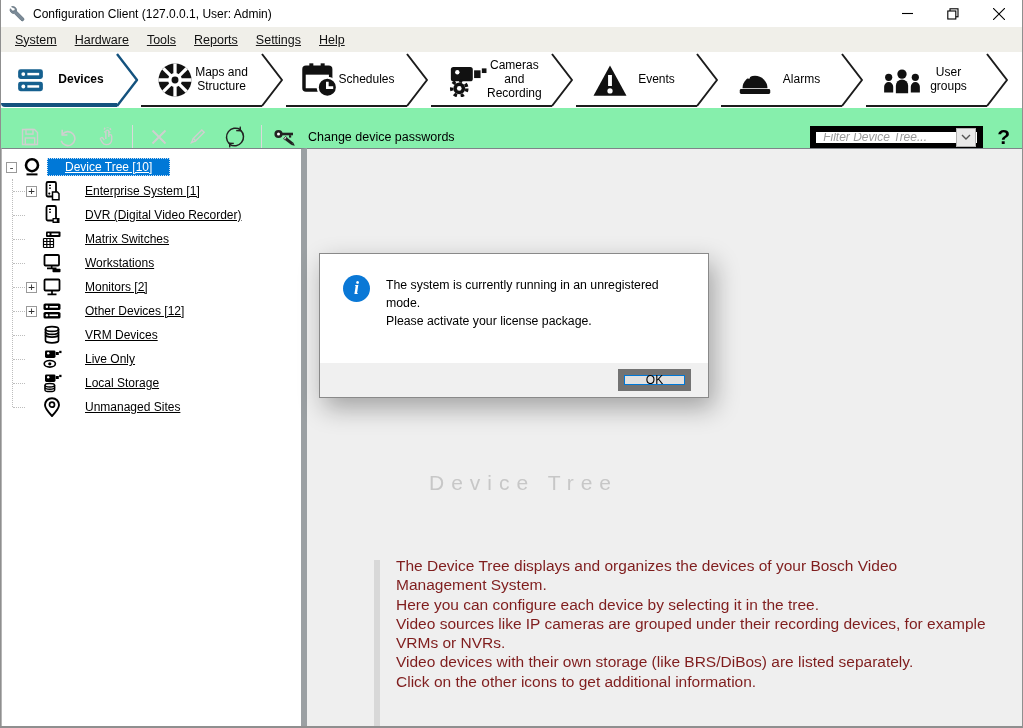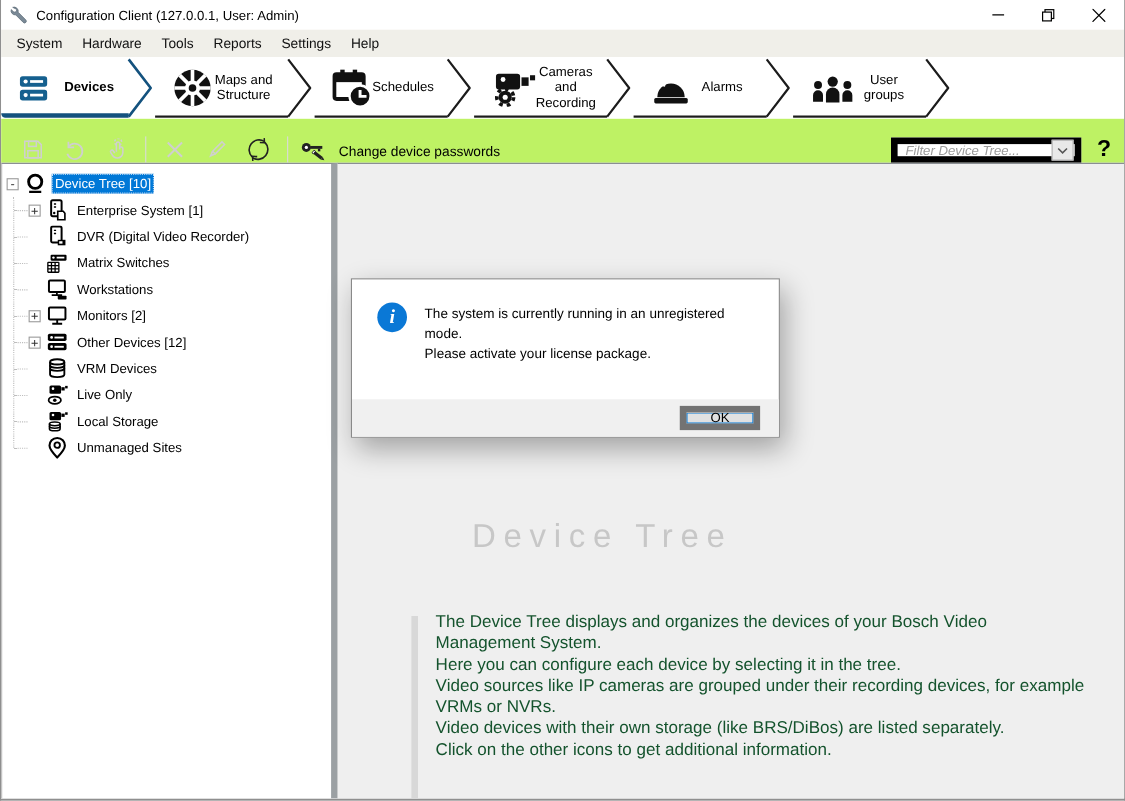--- a/index.html
+++ b/index.html
@@ -9,62 +9,62 @@
     font-family:"Liberation Sans", sans-serif; color:#1a1a1a;
     border-left:1px solid #8f8f8f; border-right:1px solid #8f8f8f; border-bottom:2px solid #8f8f8f;
   }
   
   .titlebar { height:27px; display:flex; align-items:center; background:#fff; }
   .app-icon { width:17px; height:17px; margin:0 7px 0 8px; }
   .title-text { font-size:12px; color:#000; }
   .win-controls { margin-left:auto; display:flex; height:27px; }
   .win-btn { width:46px; height:27px; display:flex; align-items:center; justify-content:center; cursor:default; }
   
-  .menubar { height:25px; background:#f0efe9; display:flex; align-items:center; padding-left:5px; }
+  .menubar { height:25px; background:#f0efe9; display:flex; align-items:center; padding-left:5px;text-decoration:underline; }
   .menu-item { font-size:12.5px; padding:4px 9px; color:#111; }
   
   .tabbar { height:56px; display:flex; background:#fff; }
   .tab { position:relative; height:56px; display:flex; align-items:center; padding-left:16px; padding-right:30px; color:#1c1c1c; }
   .tab-dev { width:140px; }
   .tab-std { width:145px; }
   .tab .chev { position:absolute; right:2px; top:0; }
   .tab .underline { position:absolute; left:0; right:24px; bottom:1px; height:2.5px; background:#1c1c1c; }
   .tab.active { color:#14527e;gap:13px; }
   .tab.active .underline { height:4px; background:#14527e; border-bottom-left-radius:5px; }
   .tab-label { flex:1; text-align:center; font-size:12px; line-height:1.15; white-space:pre-line; color:#000; padding-right:6px; }
   .tab.active .tab-label { font-weight:bold; }
   .tab-ic { flex:0 0 auto; }
   
-  .toolbar { height:40px; display:flex; align-items:flex-end; background:#bef264; padding:18px 12px 0 10px; }
+  .toolbar { height:40px; display:flex; align-items:center; background:#86efac; padding:18px 12px 0 10px; }
   .tb-btn { width:24px; height:24px; margin:0 7px; display:flex; align-items:center; justify-content:center; }
   .tb-sep { width:1px; height:24px; background:#dadada; margin:0 7px; }
   .tb-text-btn { display:flex; align-items:center; margin-left:4px; }
   .tb-label { font-size:12.5px; margin-left:9px; color:#000; }
   .filter-wrap { margin-left:auto; display:flex; align-items:center; border:6px solid #000000; height:23px; width:173px; background:#fff; padding:1px; }
   .filter-input { border:none; outline:none; flex:1; min-width:0; height:100%; font-size:12px; font-style:italic; padding:0 6px; font-family:"Liberation Sans",sans-serif; color:#333; }
   .filter-input::placeholder { color:#9a9a9a; font-style:italic; }
   .dd-btn { width:20px; height:19px; background:#e9e9e9; border:1px solid #b2b2b2; display:flex; align-items:center; justify-content:center; }
   .help { font-size:21px; font-weight:bold; color:#000; margin-left:14px; }
   
   .content { position:absolute; top:148px; left:0; right:0; bottom:0; display:flex; }
   .treepanel { width:306px; background:#fff; border-top:1px solid #7f8389; border-right:6px solid #9ba0a3; border-left:1px solid #b5b5b5; padding-top:6px; position:relative; }
   .tree-guide { position:absolute; left:10px; top:30px; height:228px; border-left:1px dotted #bdbdbd; }
   .tree-row { height:24px; display:flex; align-items:center; font-size:12px; position:relative; }
   .tree-row.lvl0 { padding-left:4px; }
   .tree-row.lvl1 { padding-left:24px; }
   .tree-row.lvl1::before { content:""; position:absolute; left:11px; top:12px; width:12px; border-top:1px dotted #bdbdbd; }
   .exp { width:11px; height:11px; border:1px solid #9a9a9a; background:#fff; display:flex; align-items:center; justify-content:center; font-size:11px; line-height:9px; color:#333; font-family:"DejaVu Sans Mono",monospace; flex:0 0 auto; z-index:1; }
   .exp-spacer { width:11px; flex:0 0 auto; }
   .tree-icon { width:20px; height:20px; margin:0 5px 0 5px; flex:0 0 auto; }
-  .tree-label { padding:2px 3px; white-space:nowrap; color:#000; }
+  .tree-label { padding:2px 18px; white-space:nowrap; color:#000;text-decoration:underline; }
   .tree-row.selected .tree-label { background:#0078d7; color:#fff; outline:1px dotted #cfe3f7; outline-offset:-1px; }
   .main { flex:1; background:#efefef; border-top:1px solid #7f8389; position:relative; }
-  .big-heading { position:absolute; left:122px; top:322px; font-size:30px; letter-spacing:7px; color:#c7c7c7; font-weight:400; }
+  .big-heading { position:absolute; left:122px; top:322px; font-size:21px; letter-spacing:7px; color:#c7c7c7; font-weight:400; }
   .para-bar { position:absolute; left:67px; top:411px; bottom:-10px; width:6px; background:#d8d8d8; }
-  .para-text { position:absolute; left:89px; top:407px; width:592px; font-size:15.5px; line-height:19.3px; color:#14532d; }
+  .para-text { position:absolute; left:89px; top:407px; width:592px; font-size:15.5px; line-height:19.3px; color:#7f1d1d; }
   
   .dialog { position:absolute; left:318px; top:253px; width:390px; height:145px; background:#fff; border:1px solid #898989; box-shadow:5px 10px 24px rgba(0,0,0,0.32); display:flex; flex-direction:column; z-index:10; }
   .dlg-titlebar { height:30px; display:flex; align-items:center; padding-left:10px; }
   .dlg-title { font-size:12px; color:#000; }
   .dlg-close { margin-left:auto; width:42px; height:30px; display:flex; align-items:center; justify-content:center; font-size:13px; color:#000; }
   .dlg-body { flex:1; display:flex; align-items:flex-start; padding:21px 14px 0 23px; }
   .info-icon { width:27px; height:27px; border-radius:50%; background:#0a78d6; color:#fff; display:flex; align-items:center; justify-content:center; font-size:18px; font-weight:bold; font-style:italic; font-family:"Liberation Serif",serif; flex:0 0 auto; }
   .dlg-msg { font-size:12.3px; line-height:18px; margin-left:16px; padding-top:1px; color:#000; }
   .dlg-footer { height:34px; background:#f0f0f0; display:flex; align-items:center; justify-content:flex-end; padding-right:17px; }
   .ok-btn { width:73px; height:22px; background:#e1e1e1; border:6px solid #737373; box-shadow:inset 0 0 0 1px #0078d7; font-size:12px; display:flex; align-items:center; justify-content:center; color:#000; }
@@ -174,20 +174,32 @@
         <circle cx="9.5" cy="19.5" r="1.8" fill="#fff"></circle>
       </svg>
       <span class="tab-label">Cameras and
 Recording</span>
       <div class="underline"></div>
       <svg class="chev" width="24" height="56" viewBox="0 0 24 56">
           <polyline points="2,54 22,28 2,2" fill="none" stroke="currentColor" stroke-width="2" stroke-linejoin="round"></polyline>
         </svg>
     </div>
 
+    <div class="tab tab-std">
+      <svg class="tab-ic" width="36" height="33" viewBox="0 0 26 24">
+        <path d="M13 1 L25 23 H1 Z" fill="#111"></path>
+        <rect x="11.6" y="8" width="2.8" height="8" fill="#fff"></rect>
+        <circle cx="13" cy="19.6" r="1.9" fill="#fff"></circle>
+      </svg>
+      <span class="tab-label">Events</span>
+      <div class="underline"></div>
+      <svg class="chev" width="24" height="56" viewBox="0 0 24 56">
+          <polyline points="2,54 22,28 2,2" fill="none" stroke="currentColor" stroke-width="2" stroke-linejoin="round"></polyline>
+        </svg>
+    </div>
 
     <div class="tab tab-std">
       <svg class="tab-ic" width="36" height="32" viewBox="0 0 26 23">
         <path d="M4 17.5 a9 9 0 0 1 18 0 Z" fill="#111"></path>
         <rect x="2" y="18" width="22" height="3.6" rx="1" fill="#111"></rect>
         <path d="M8.2 10.5 a5.6 5.6 0 0 1 3.8 -4.2" stroke="#fff" stroke-width="1.7" fill="none"></path>
       </svg>
       <span class="tab-label">Alarms</span>
       <div class="underline"></div>
       <svg class="chev" width="24" height="56" viewBox="0 0 24 56">

